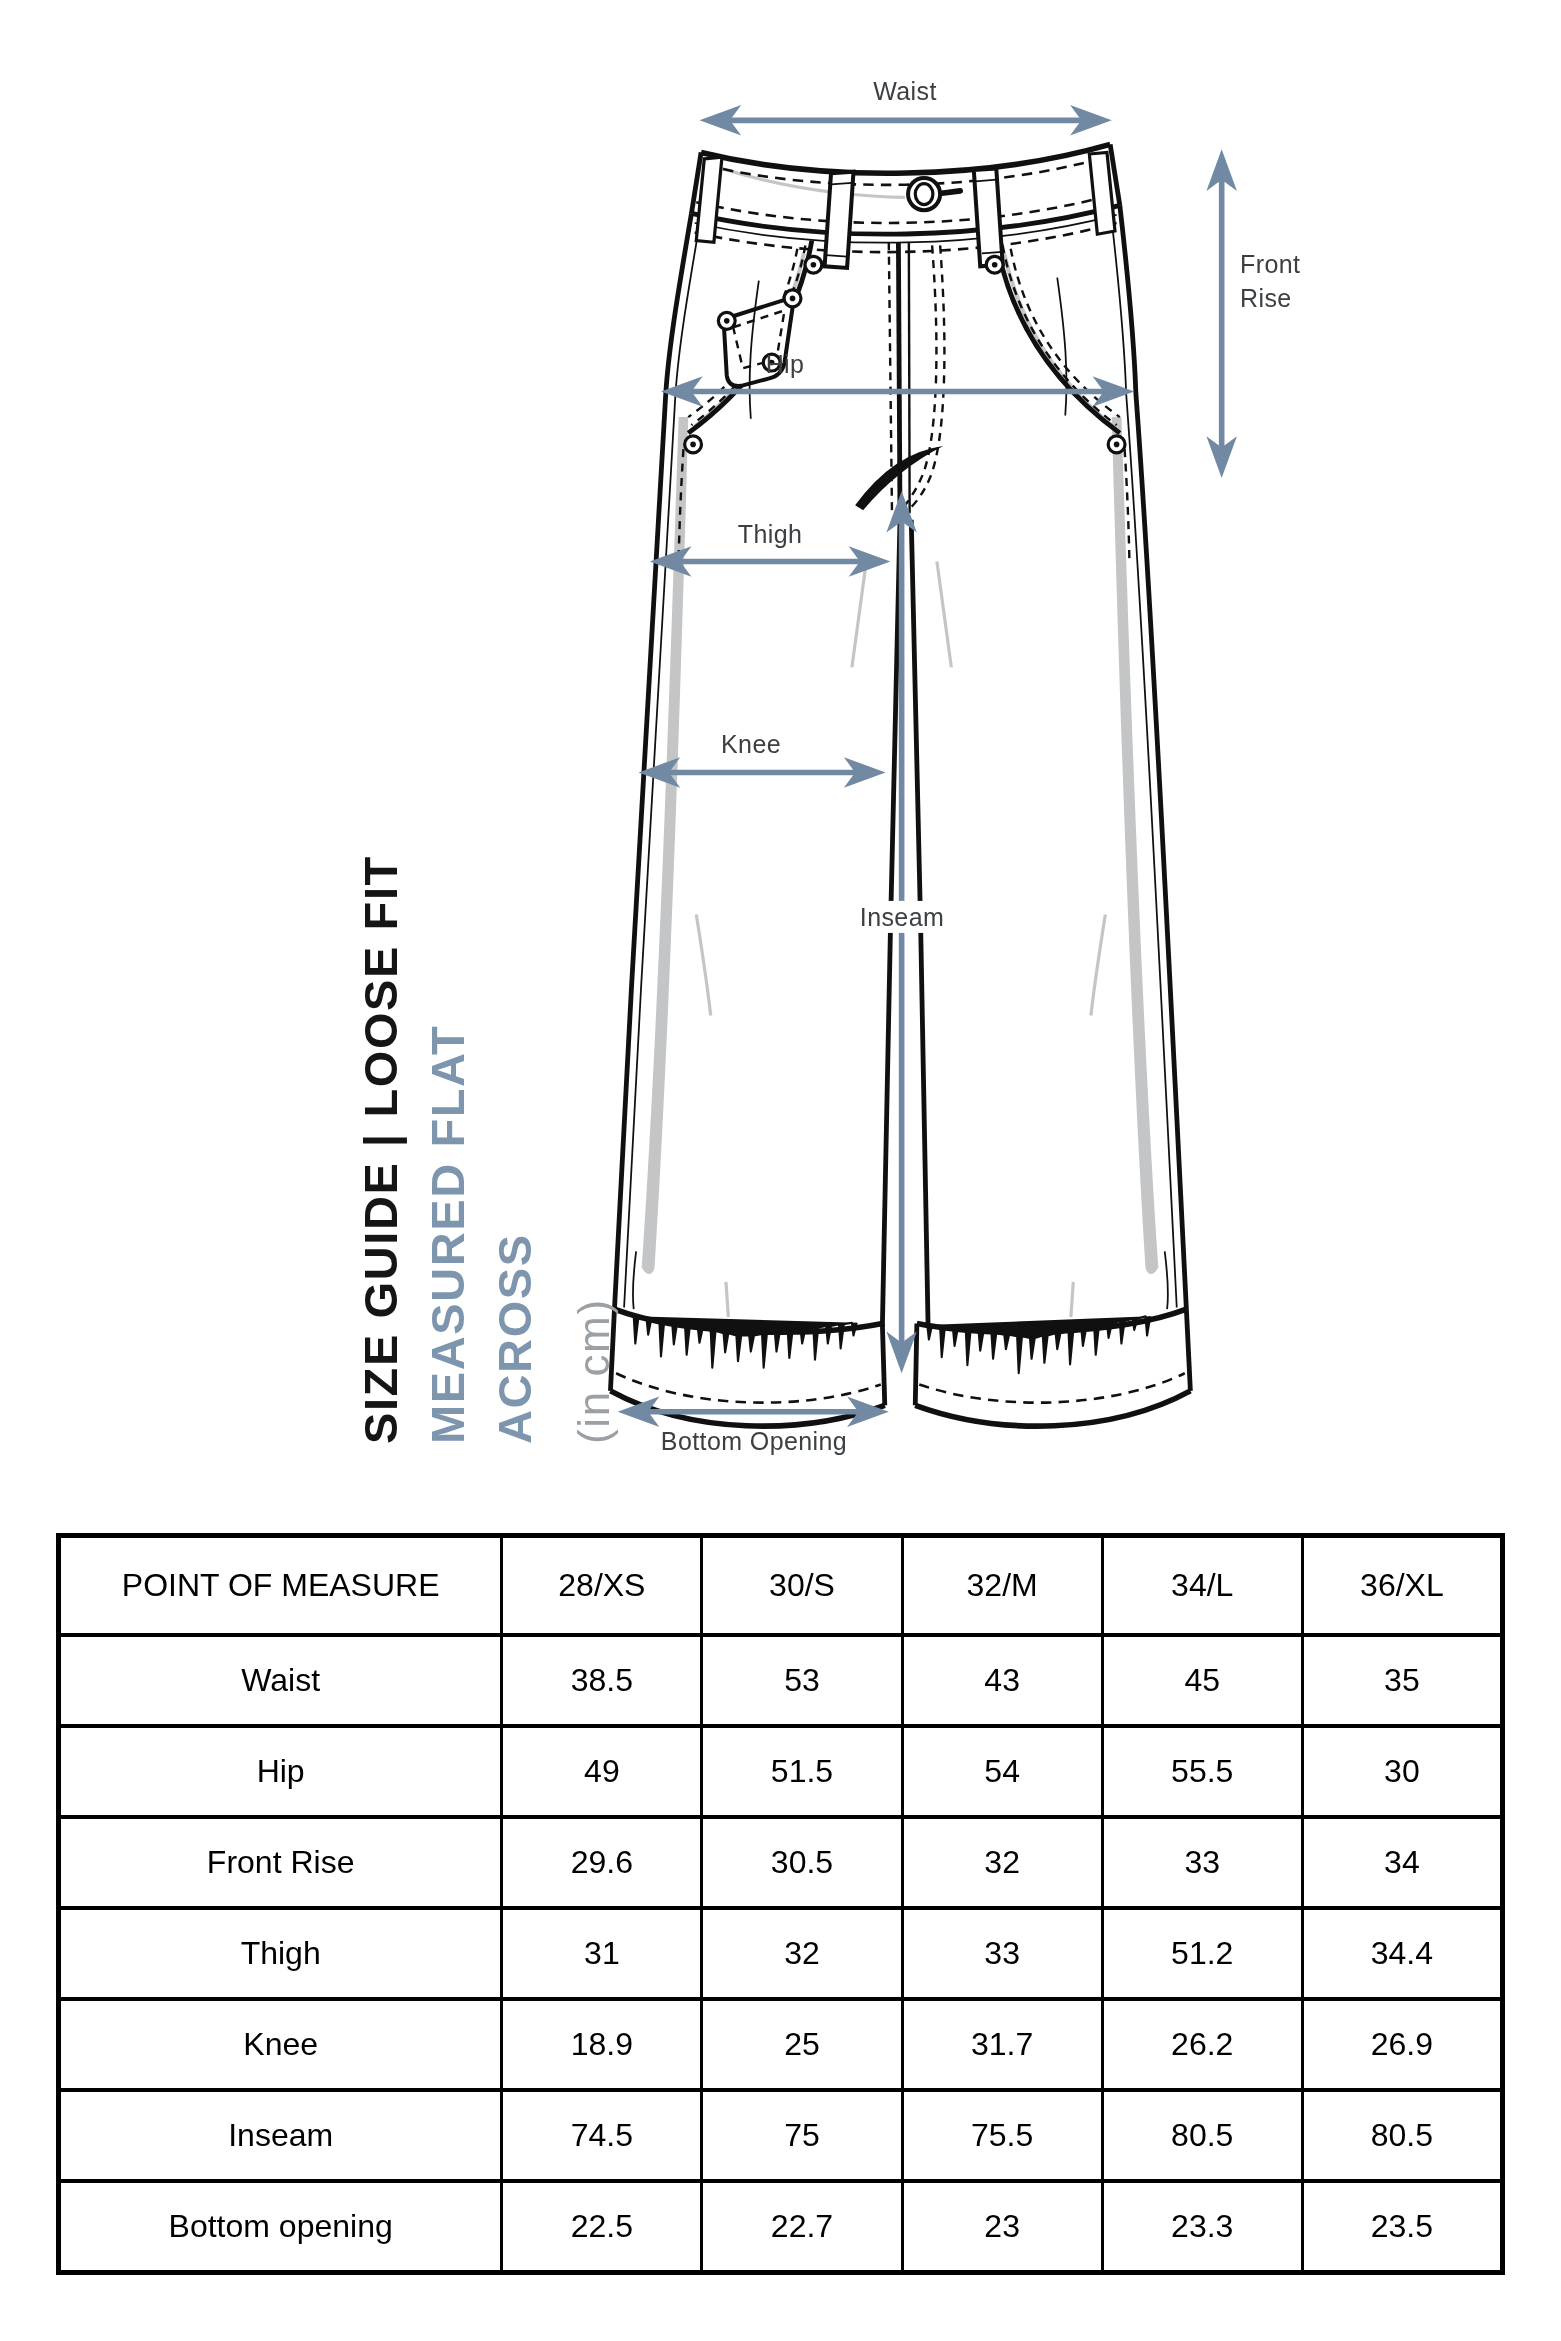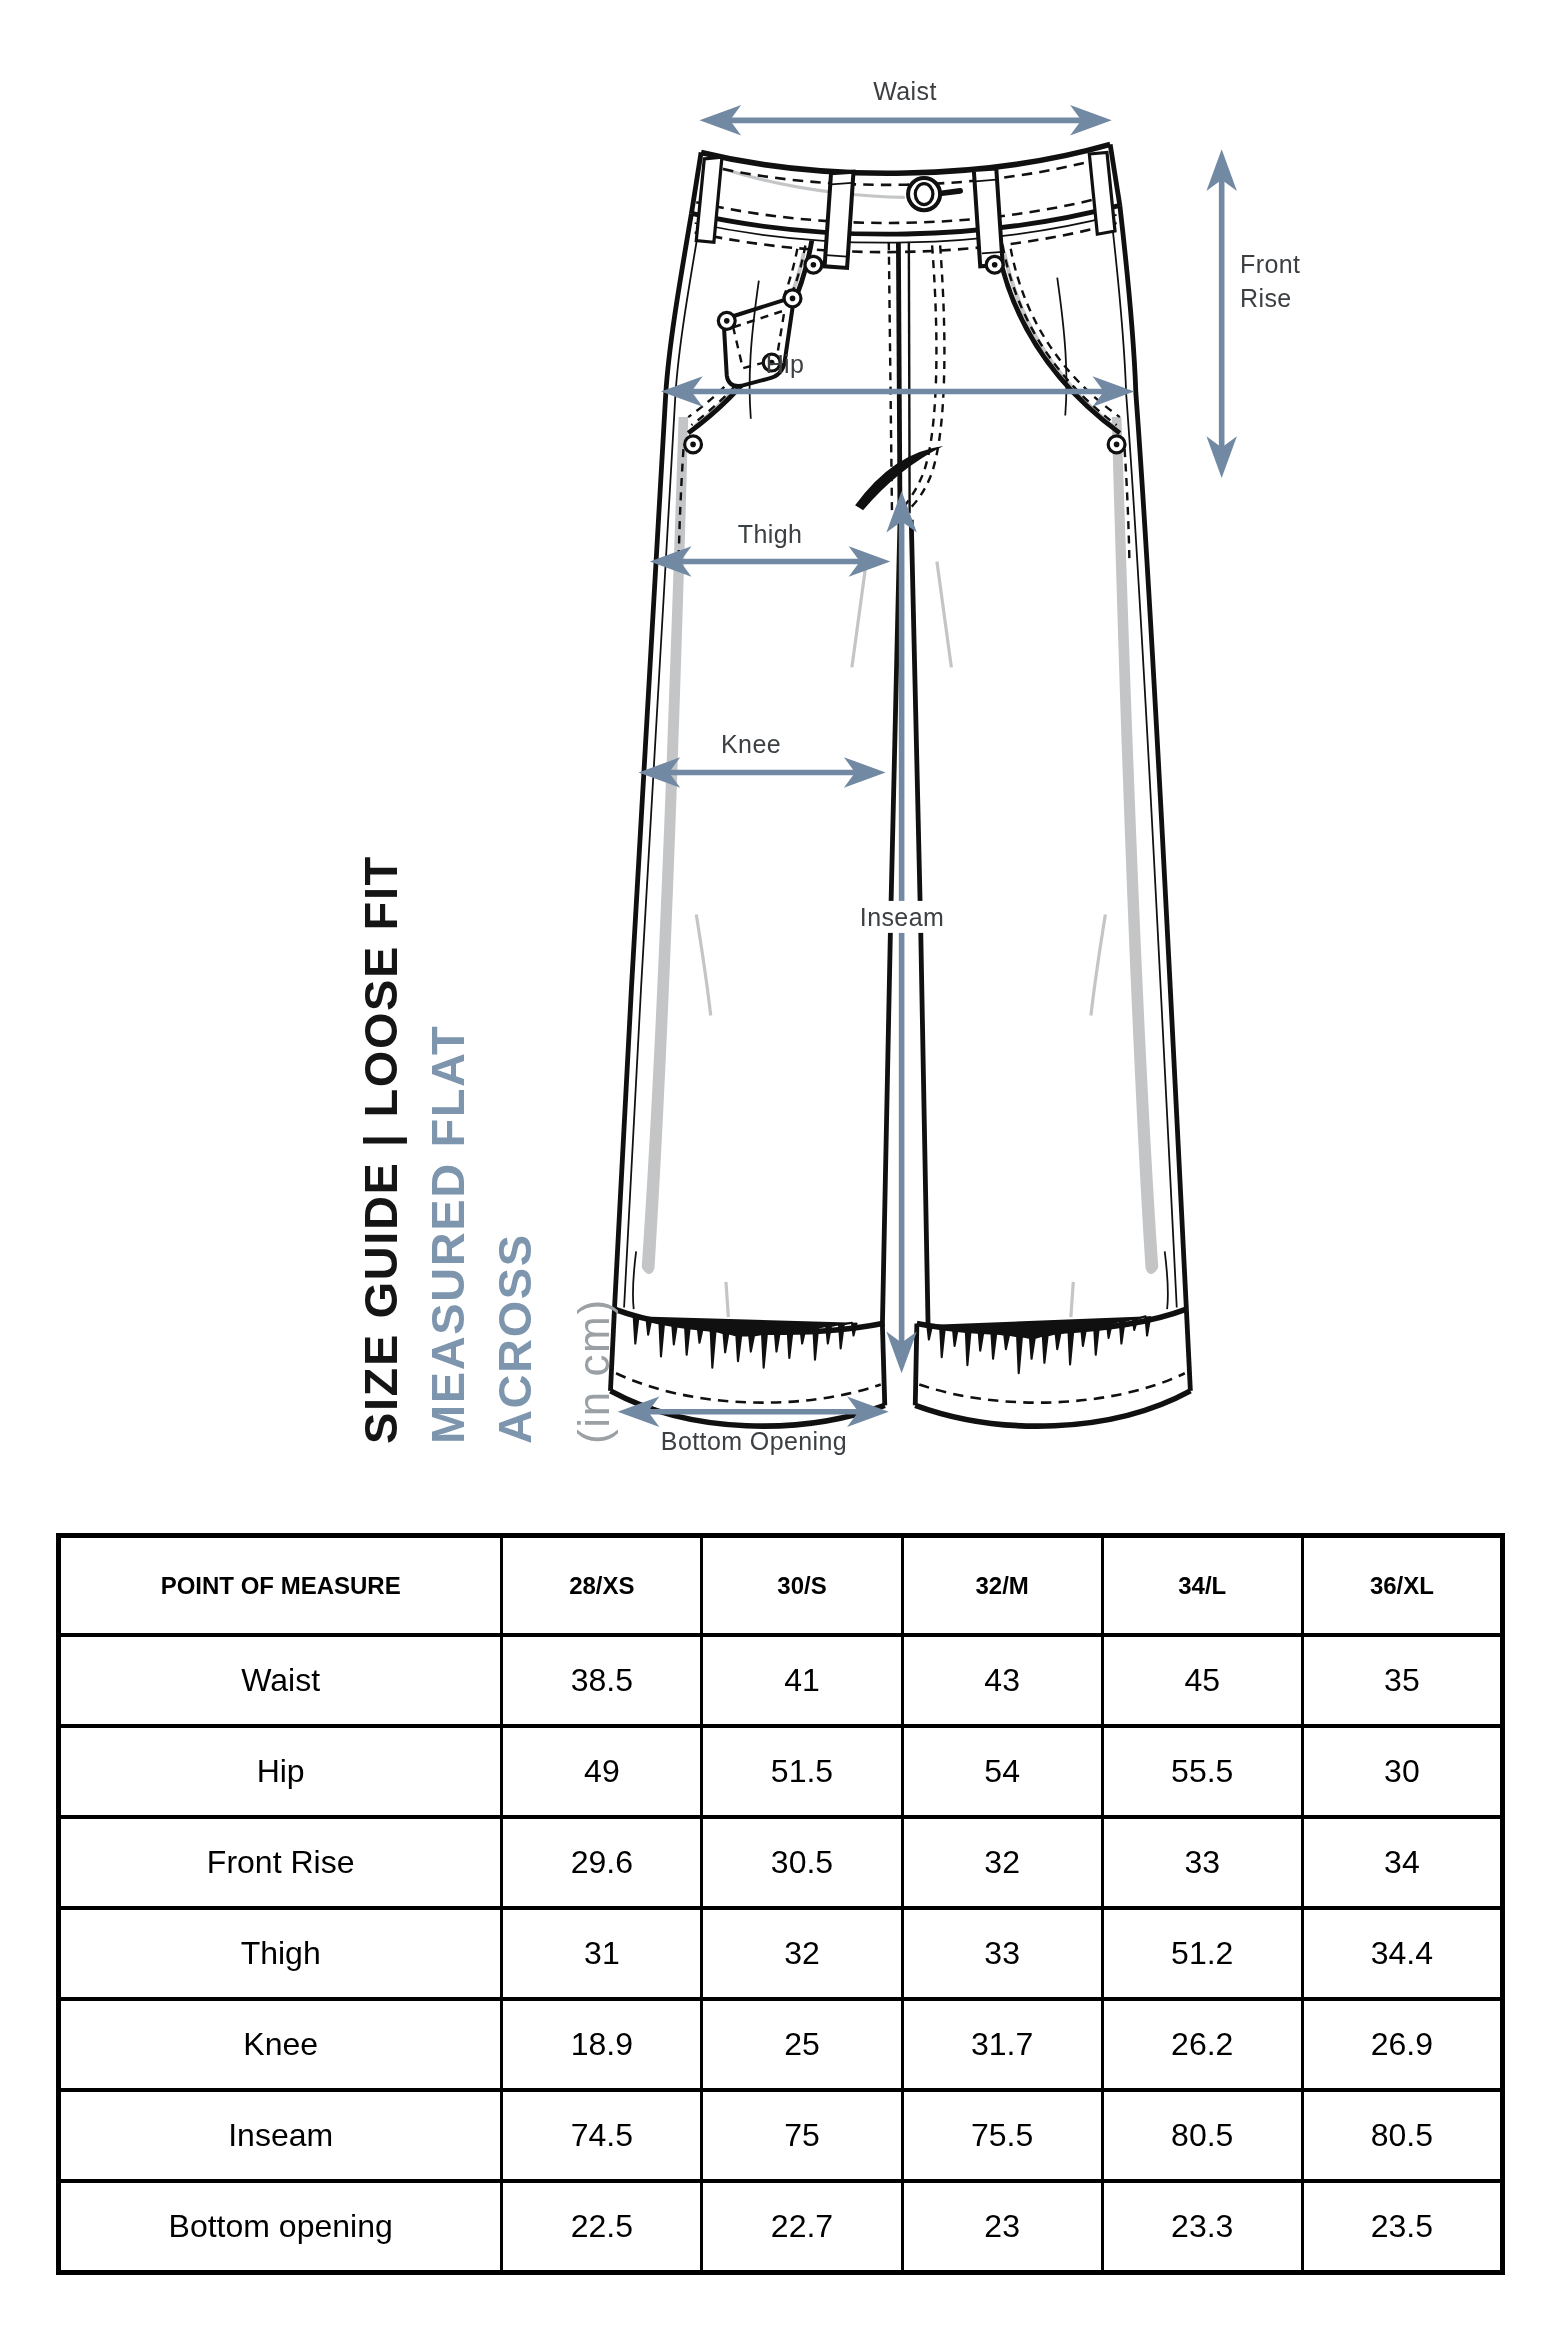--- a/index.html
+++ b/index.html
@@ -34,21 +34,21 @@
               transform-origin:0 0;width:610px;}
   .side-title .t1{font-size:47px;font-weight:700;color:#151515;letter-spacing:1.6px;line-height:67px;}
   .side-title .t2{font-size:47px;font-weight:700;color:var(--title-blue);letter-spacing:1.6px;line-height:67px;}
   .side-title .t3{font-size:44px;font-weight:400;color:var(--title-gray);letter-spacing:1.6px;line-height:56px;margin-top:17.7px;}
 
   
   .size-table{position:absolute;left:56px;top:1533px;width:1449px;border-collapse:collapse;
               table-layout:fixed;background:#fff;border:5.6px solid #000;}
   .size-table th,.size-table td{border:3.2px solid #000;border-top-width:4px;border-bottom-width:4px;
               text-align:center;vertical-align:middle;color:#000;padding:0;}
-  .size-table th{height:95px;font-size:24px;font-weight:700;}
+  .size-table th{height:95px;font-size:32px;font-weight:400;}
   .size-table td{height:87px;font-size:32px;font-weight:400;}
 </style>
 </head>
 <body>
 
 <div class="page">
 
   <svg width="1561" height="1508" viewBox="0 0 1946 1880">
 
     <g>
@@ -251,21 +251,21 @@
         <th>30/S</th>
         <th>32/M</th>
         <th>34/L</th>
         <th>36/XL</th>
       </tr>
     </thead>
     <tbody>
       <tr>
         <td>Waist</td>
         <td>38.5</td>
-        <td>41</td>
+        <td>53</td>
         <td>43</td>
         <td>45</td>
         <td>35</td>
       </tr>
       <tr>
         <td>Hip</td>
         <td>49</td>
         <td>51.5</td>
         <td>54</td>
         <td>55.5</td>

